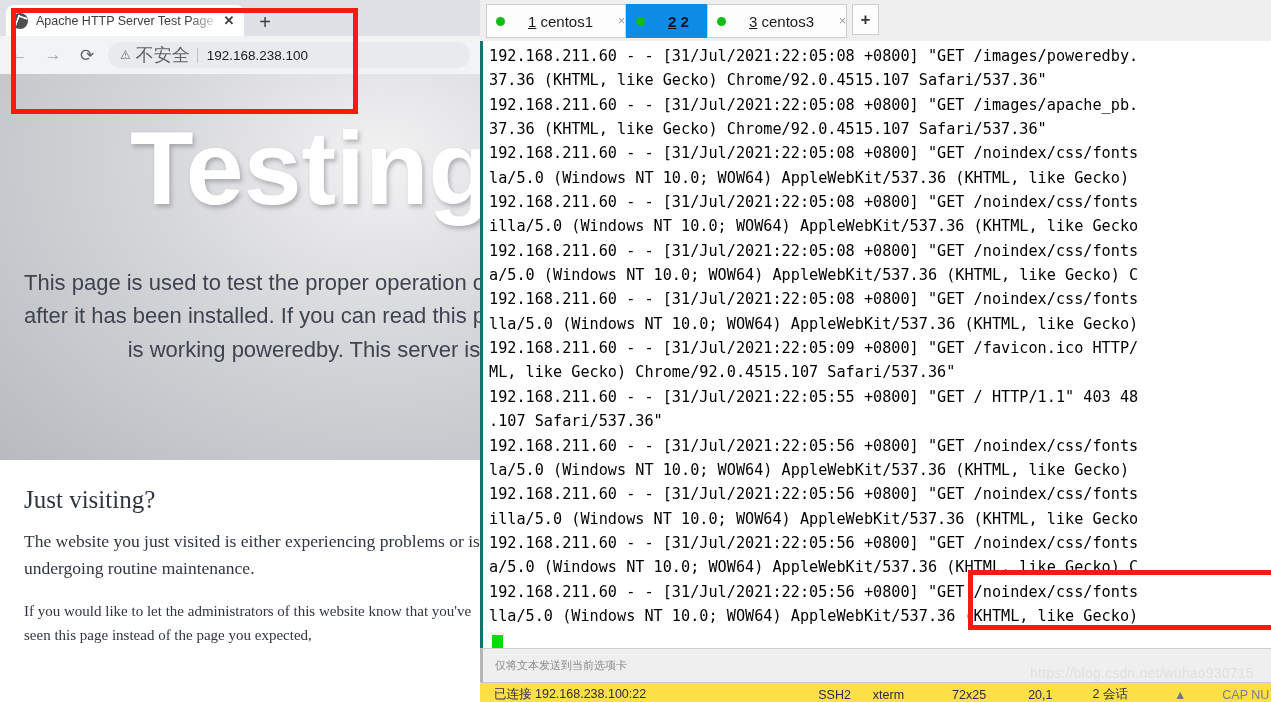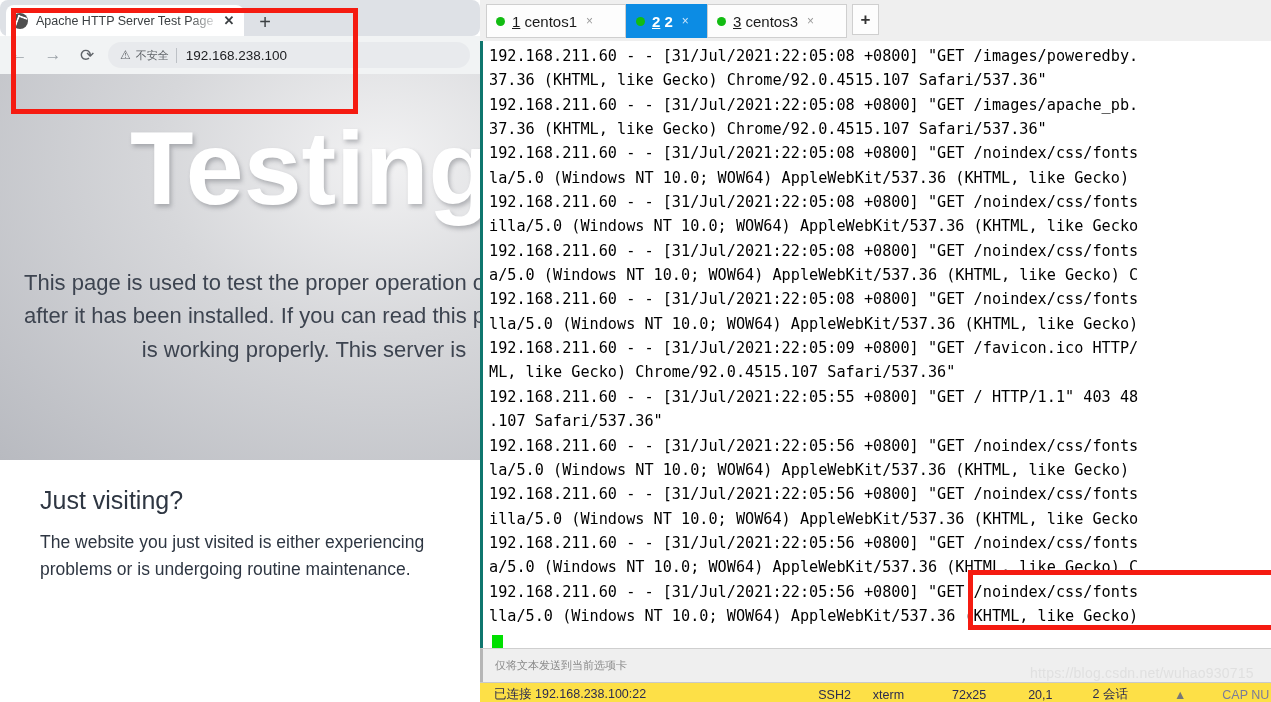--- a/index.html
+++ b/index.html
@@ -5,21 +5,21 @@
   html,body{margin:0;padding:0;}
   body{
     width:1271px;height:702px;overflow:hidden;
     font-family:"Liberation Sans", sans-serif;
     background:#fff;position:relative;
   }
   #root{position:absolute;inset:0;width:1271px;height:702px;}
 
   
   .browser{position:absolute;left:0;top:0;width:480px;height:702px;background:#fff;overflow:hidden;}
-  .br-tabstrip{position:absolute;left:0;top:0;width:480px;height:36px;background:#dee1e6;border-radius:8px;}
+  .br-tabstrip{position:absolute;left:0;top:0;width:480px;height:36px;background:#dee1e6;}
   .br-tab{position:absolute;left:6px;top:5px;width:238px;height:31px;background:#fff;
           border-radius:8px 8px 0 0;display:flex;align-items:center;padding:0 6px;box-sizing:border-box;}
   .br-favicon{width:16px;height:16px;border-radius:50%;background:#4f4f4f;flex:0 0 16px;margin-right:8px;
               position:relative;overflow:hidden;}
   .br-favicon::after{content:"";position:absolute;left:4px;top:3px;width:8px;height:10px;
               border-left:2px solid #fff;border-top:2px solid #fff;border-bottom-right-radius:6px;transform:rotate(20deg);}
   .br-tabtitle{font-size:12.5px;color:#3c4043;white-space:nowrap;overflow:hidden;flex:1;
                -webkit-mask-image:linear-gradient(to right,#000 83%,transparent 100%);
                mask-image:linear-gradient(to right,#000 83%,transparent 100%);}
   .br-tabclose{width:18px;height:18px;flex:0 0 18px;font-size:13px;color:#3c4043;
@@ -27,46 +27,46 @@
   .br-newtab{position:absolute;left:252px;top:9px;width:26px;height:26px;color:#3c4043;
              font-size:20px;display:flex;align-items:center;justify-content:center;}
   .br-toolbar{position:absolute;left:0;top:36px;width:480px;height:38px;background:#f1f3f4;
               display:flex;align-items:center;}
   .nav-btn{width:30px;height:30px;margin-left:4px;display:flex;align-items:center;justify-content:center;
            color:#9aa0a6;font-size:17px;}
   .nav-btn.enabled{color:#5f6368;}
   .br-omnibox{flex:1;height:26px;margin:0 10px 0 6px;background:#e8eaed;border-radius:13px;
               display:flex;align-items:center;padding:0 12px;box-sizing:border-box;}
   .warn-ico{font-size:12px;color:#5f6368;margin-right:5px;line-height:1;}
-  .warn-txt{font-size:11px;color:#5f6368;margin-right:7px;white-space:nowrap;}
+  .warn-txt{font-size:18px;color:#5f6368;margin-right:7px;white-space:nowrap;}
   .om-sep{width:1px;height:15px;background:#bdc1c6;margin-right:9px;}
   .om-url{font-size:13.5px;color:#202124;white-space:nowrap;}
   .br-content{position:absolute;left:0;top:74px;width:480px;height:628px;background:#fff;overflow:hidden;}
   .hero{position:absolute;left:0;top:0;width:480px;height:386px;
         background:radial-gradient(ellipse at 80% 22%, #f2f2f3 0%, #d6d7da 42%, #b8bac0 100%);}
   .hero h1{position:absolute;left:130px;top:42px;margin:0;font-size:104px;line-height:1;
            font-weight:bold;color:#fff;white-space:nowrap;text-shadow:2px 3px 4px rgba(110,112,120,.45);}
   .hero p{position:absolute;left:24px;top:192px;width:560px;margin:0;font-size:22px;line-height:1.52;
           color:#3d4450;text-align:center;white-space:nowrap;}
   .hero p span{display:block;}
-  .visit{position:absolute;left:0;top:386px;width:508px;padding:26px 28px 0 40px;box-sizing:border-box;}
+  .visit{position:absolute;left:0;top:386px;width:508px;padding:26px 28px 0 24px;box-sizing:border-box;font-family:Liberation Serif, serif;}
   .visit h2{margin:0 0 14px 0;font-size:25px;font-weight:normal;color:#2e3642;}
   .visit .lead{margin:8px 0 18px 0;font-size:17.5px;line-height:1.55;color:#2e3642;}
   .visit .small{margin:0;font-size:15px;line-height:1.55;color:#2e3642;}
 
   
   .term{position:absolute;left:480px;top:0;width:791px;height:702px;background:#f0f0f0;overflow:hidden;}
   .tterm-tabs{position:absolute;left:0;top:0;width:791px;height:41px;background:#efefef;
               border-bottom:1px solid #c8c8c8;}
   .ttab{position:absolute;top:4px;height:34px;background:#fdfdfd;border:1px solid #cfcfcf;
-        box-sizing:border-box;display:flex;align-items:center;padding:0 0 0 9px;}
+        box-sizing:border-box;display:flex;align-items:center;padding:0 0 0 9px;gap:16px;}
   .ttab.active{background:#0c8ce4;border-color:#0c8ce4;}
   .tdot{width:9px;height:9px;border-radius:50%;background:#12bc12;flex:0 0 9px;margin-right:7px;}
   .ttab-label{font-size:15px;color:#1a1a1a;white-space:nowrap;}
-  .ttab.active .ttab-label{color:#ffffff;font-weight:bold;}
+  .ttab.active .ttab-label{color:#0f172a;font-weight:bold;}
   .ttab-label u{text-decoration:underline;}
   .ttab-x{margin-left:9px;font-size:12px;color:#9a9a9a;}
   .ttab.active .ttab-x{color:#cfe7fb;}
   .tplus{position:absolute;left:824px;top:4px;width:27px;height:31px;background:#fdfdfd;
          border:1px solid #cfcfcf;box-sizing:border-box;display:flex;align-items:center;
          justify-content:center;font-size:17px;color:#333;font-weight:bold;}
 
   .tscreen{position:absolute;left:0;top:41px;width:791px;height:607px;background:#fff;
            border-left:3px solid #0f766e;box-sizing:border-box;}
   .tlines{position:absolute;left:6px;top:3px;width:800px;
@@ -128,26 +128,27 @@
         <span class="om-url">192.168.238.100</span>
       </div>
     </div>
 
     <div class="br-content">
       <div class="hero">
         <h1>Testing 123..</h1>
         <p>
           <span>This page is used to test the proper operation of the Apache HTTP server</span>
           <span>after it has been installed. If you can read this page it means that the web</span>
-          <span>is working properly. This server is</span>
+          <span>is working poweredby. This server is</span>
         </p>
       </div>
       <div class="visit">
         <h2>Just visiting?</h2>
         <p class="lead">The website you just visited is either experiencing problems or is undergoing routine maintenance.</p>
+        <p class="small">If you would like to let the administrators of this website know that you've seen this page instead of the page you expected,</p>
       </div>
     </div>
 
     <div class="redbox" id="redbox-browser"></div>
   </div>
 
   <div class="term">
 
     <div class="tterm-tabs">
       <div class="ttab" style="left:6px;width:140px;">

